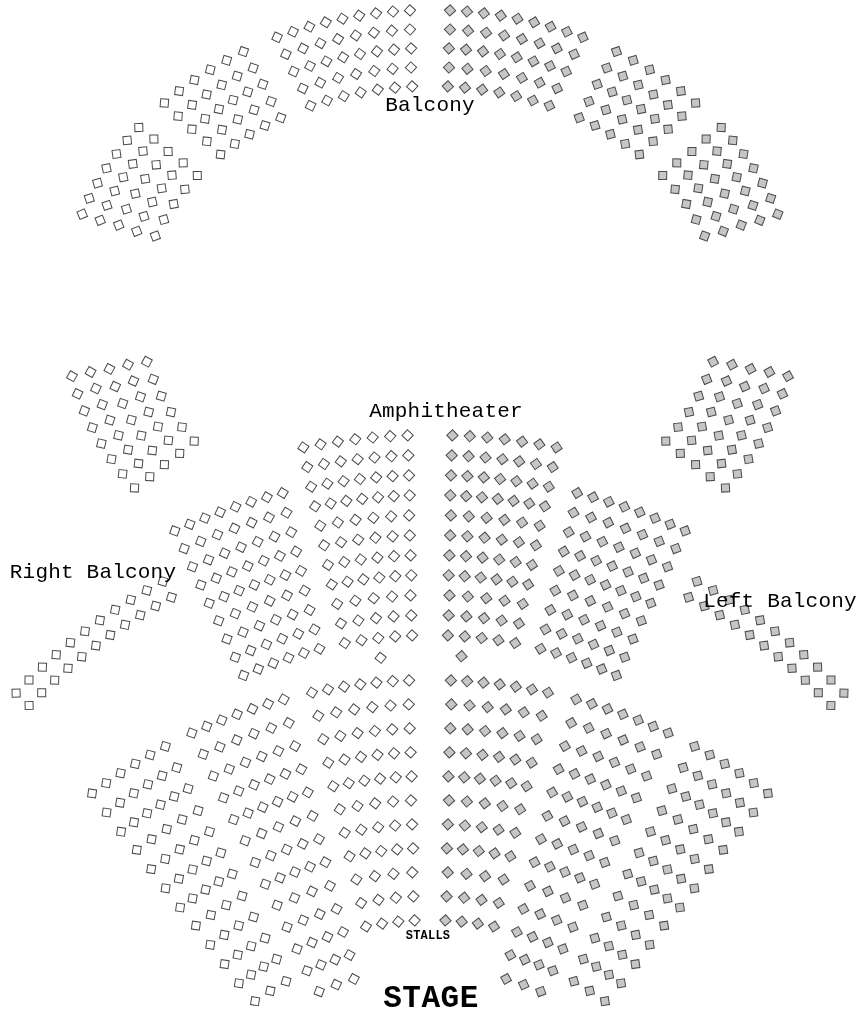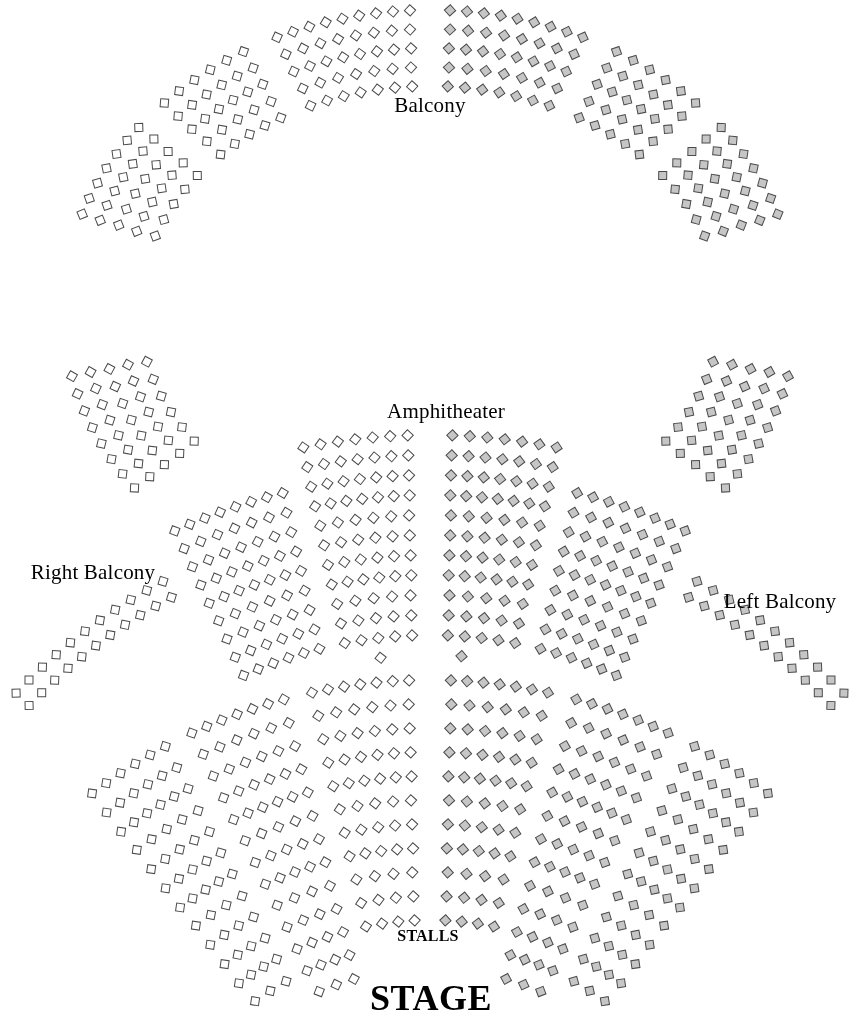--- a/index.html
+++ b/index.html
@@ -1,36 +1,36 @@
 <!DOCTYPE html>
 <html><head>
 <meta charset="utf-8">
 <style>
   html,body{margin:0;padding:0;background:#ffffff;}
   #stage-wrap{
     position:relative;
     width:860px;height:1020px;
     background:#ffffff;
-    font-family:Liberation Serif, serif;
+    font-family:Liberation Mono, monospace;
     overflow:hidden;
   }
   #seatmap{position:absolute;left:0;top:0;}
   .seat{stroke:#4a4a4a;stroke-width:1;}
   .seat-L{fill:#ffffff;}
   .seat-D{fill:#c6c6c6;}
   .map-label{
     position:absolute;
     transform:translate(-50%,-50%);
     color:#000;
     white-space:nowrap;
     font-size:21px;
     letter-spacing:0.2px;
   }
-  .map-label.small-caps{font-size:16px;font-weight:600;}
-  .map-label.stage{font-size:36px;font-weight:700;letter-spacing:0.5px;text-align:center;}
+  .map-label.small-caps{font-size:12px;font-weight:600;}
+  .map-label.stage{font-size:31px;font-weight:700;letter-spacing:0.5px;text-align:center;}
 </style>
 </head>
 <body>
 
 <div id="stage-wrap">
 
   <svg id="seatmap" width="860" height="1020" viewBox="0 0 860 1020">
       <g>
         <rect x="-4" y="-4" width="8" height="8" transform="translate(277.1 37.3) rotate(24.5)" class="seat seat-L"></rect>
         <rect x="-4" y="-4" width="8" height="8" transform="translate(293.1 31.7) rotate(26.8)" class="seat seat-L"></rect>

